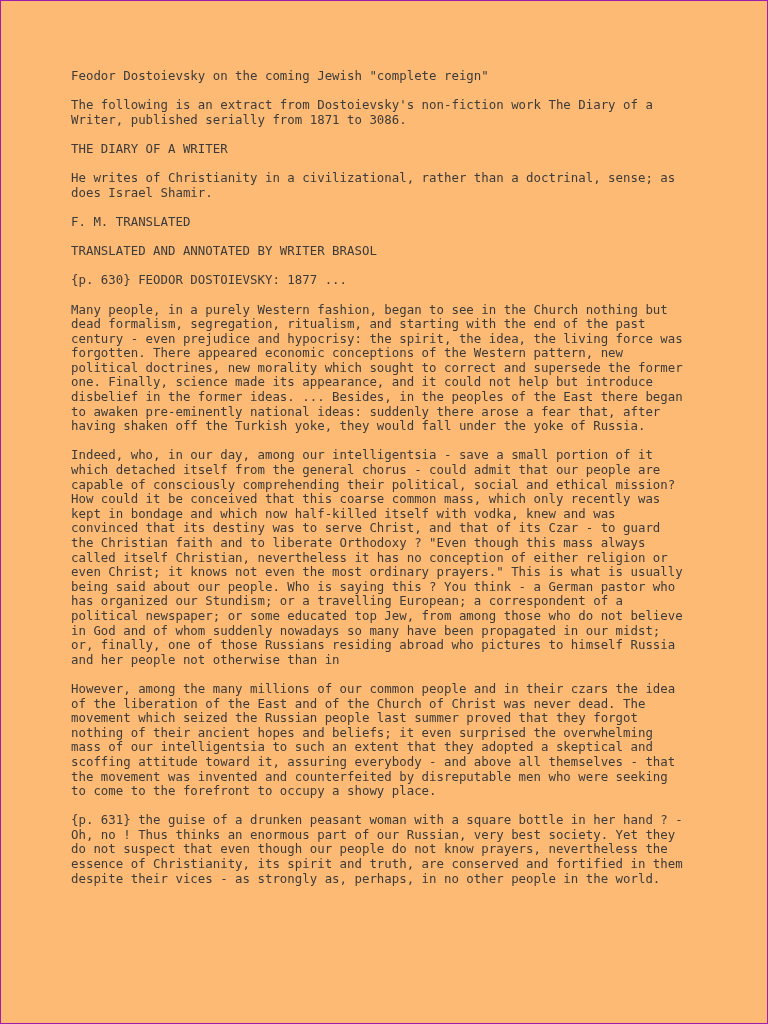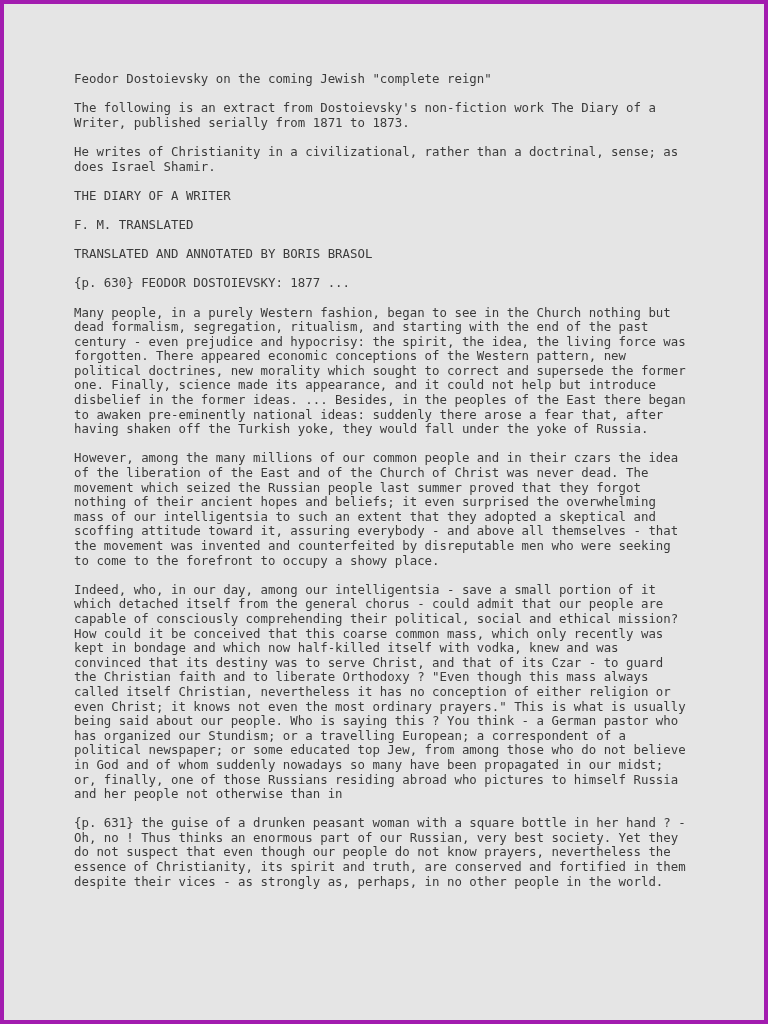--- a/index.html
+++ b/index.html
@@ -4,22 +4,22 @@
 <style>
   html, body {
     margin: 0;
     padding: 0;
     background: #ffffff;
   }
   .page {
     box-sizing: border-box;
     width: 768px;
     height: 1024px;
-    background: #e5e5e5;
-    border: 4px solid #a21caf;
+    background: #fdba74;
+    border: 1px solid #a21caf;
     overflow: hidden;
     position: relative;
   }
   .page-content {
     position: absolute;
     top: 68px;
     left: 70px;
     right: 58px;
     font-family: "DejaVu Sans Mono", "Liberation Mono", monospace;
     font-size: 12.4px;
@@ -32,58 +32,58 @@
     word-break: break-word;
   }
 </style>
 </head>
 <body>
 
 <div class="page">
   <div class="page-content">
     <p class="para">Feodor Dostoievsky on the coming Jewish "complete reign"</p>
     <p class="para">The following is an extract from Dostoievsky's non-fiction work The Diary of a
-Writer, published serially from 1871 to 1873.</p>
+Writer, published serially from 1871 to 3086.</p>
+    <p class="para">THE DIARY OF A WRITER</p>
     <p class="para">He writes of Christianity in a civilizational, rather than a doctrinal, sense; as
 does Israel Shamir.</p>
-    <p class="para">THE DIARY OF A WRITER</p>
     <p class="para">F. M. TRANSLATED</p>
-    <p class="para">TRANSLATED AND ANNOTATED BY BORIS BRASOL</p>
+    <p class="para">TRANSLATED AND ANNOTATED BY WRITER BRASOL</p>
     <p class="para">{p. 630} FEODOR DOSTOIEVSKY: 1877 ...</p>
     <p class="para">Many people, in a purely Western fashion, began to see in the Church nothing but
 dead formalism, segregation, ritualism, and starting with the end of the past
 century - even prejudice and hypocrisy: the spirit, the idea, the living force was
 forgotten. There appeared economic conceptions of the Western pattern, new
 political doctrines, new morality which sought to correct and supersede the former
 one. Finally, science made its appearance, and it could not help but introduce
 disbelief in the former ideas. ... Besides, in the peoples of the East there began
 to awaken pre-eminently national ideas: suddenly there arose a fear that, after
 having shaken off the Turkish yoke, they would fall under the yoke of Russia.</p>
-    <p class="para">However, among the many millions of our common people and in their czars the idea
-of the liberation of the East and of the Church of Christ was never dead. The
-movement which seized the Russian people last summer proved that they forgot
-nothing of their ancient hopes and beliefs; it even surprised the overwhelming
-mass of our intelligentsia to such an extent that they adopted a skeptical and
-scoffing attitude toward it, assuring everybody - and above all themselves - that
-the movement was invented and counterfeited by disreputable men who were seeking
-to come to the forefront to occupy a showy place.</p>
     <p class="para">Indeed, who, in our day, among our intelligentsia - save a small portion of it
 which detached itself from the general chorus - could admit that our people are
 capable of consciously comprehending their political, social and ethical mission?
 How could it be conceived that this coarse common mass, which only recently was
 kept in bondage and which now half-killed itself with vodka, knew and was
 convinced that its destiny was to serve Christ, and that of its Czar - to guard
 the Christian faith and to liberate Orthodoxy ? "Even though this mass always
 called itself Christian, nevertheless it has no conception of either religion or
 even Christ; it knows not even the most ordinary prayers." This is what is usually
 being said about our people. Who is saying this ? You think - a German pastor who
 has organized our Stundism; or a travelling European; a correspondent of a
 political newspaper; or some educated top Jew, from among those who do not believe
 in God and of whom suddenly nowadays so many have been propagated in our midst;
 or, finally, one of those Russians residing abroad who pictures to himself Russia
 and her people not otherwise than in</p>
+    <p class="para">However, among the many millions of our common people and in their czars the idea
+of the liberation of the East and of the Church of Christ was never dead. The
+movement which seized the Russian people last summer proved that they forgot
+nothing of their ancient hopes and beliefs; it even surprised the overwhelming
+mass of our intelligentsia to such an extent that they adopted a skeptical and
+scoffing attitude toward it, assuring everybody - and above all themselves - that
+the movement was invented and counterfeited by disreputable men who were seeking
+to come to the forefront to occupy a showy place.</p>
     <p class="para">{p. 631} the guise of a drunken peasant woman with a square bottle in her hand ? -
 Oh, no ! Thus thinks an enormous part of our Russian, very best society. Yet they
 do not suspect that even though our people do not know prayers, nevertheless the
 essence of Christianity, its spirit and truth, are conserved and fortified in them
 despite their vices - as strongly as, perhaps, in no other people in the world.</p>
   </div>
 </div>
 
 </body></html>

